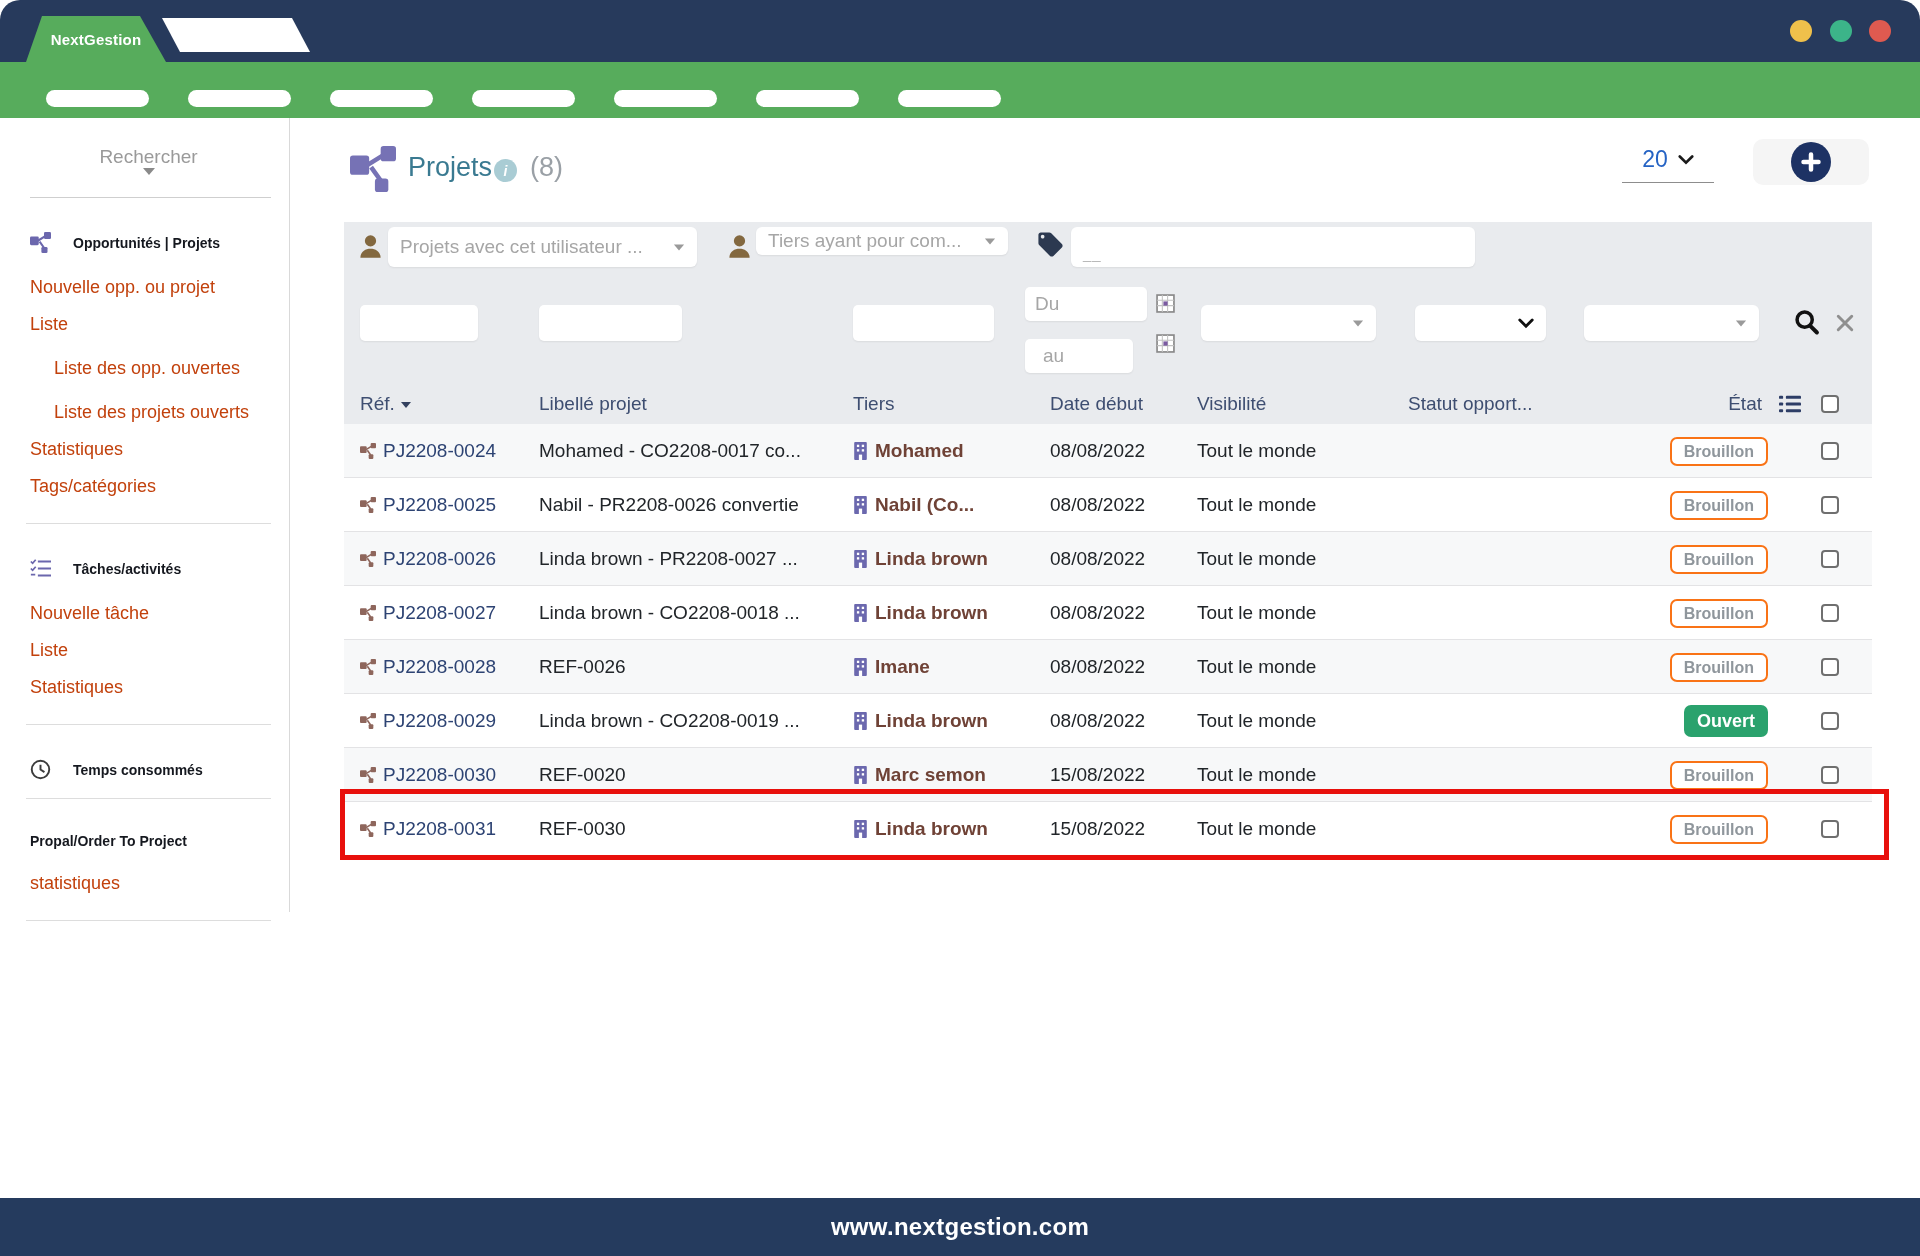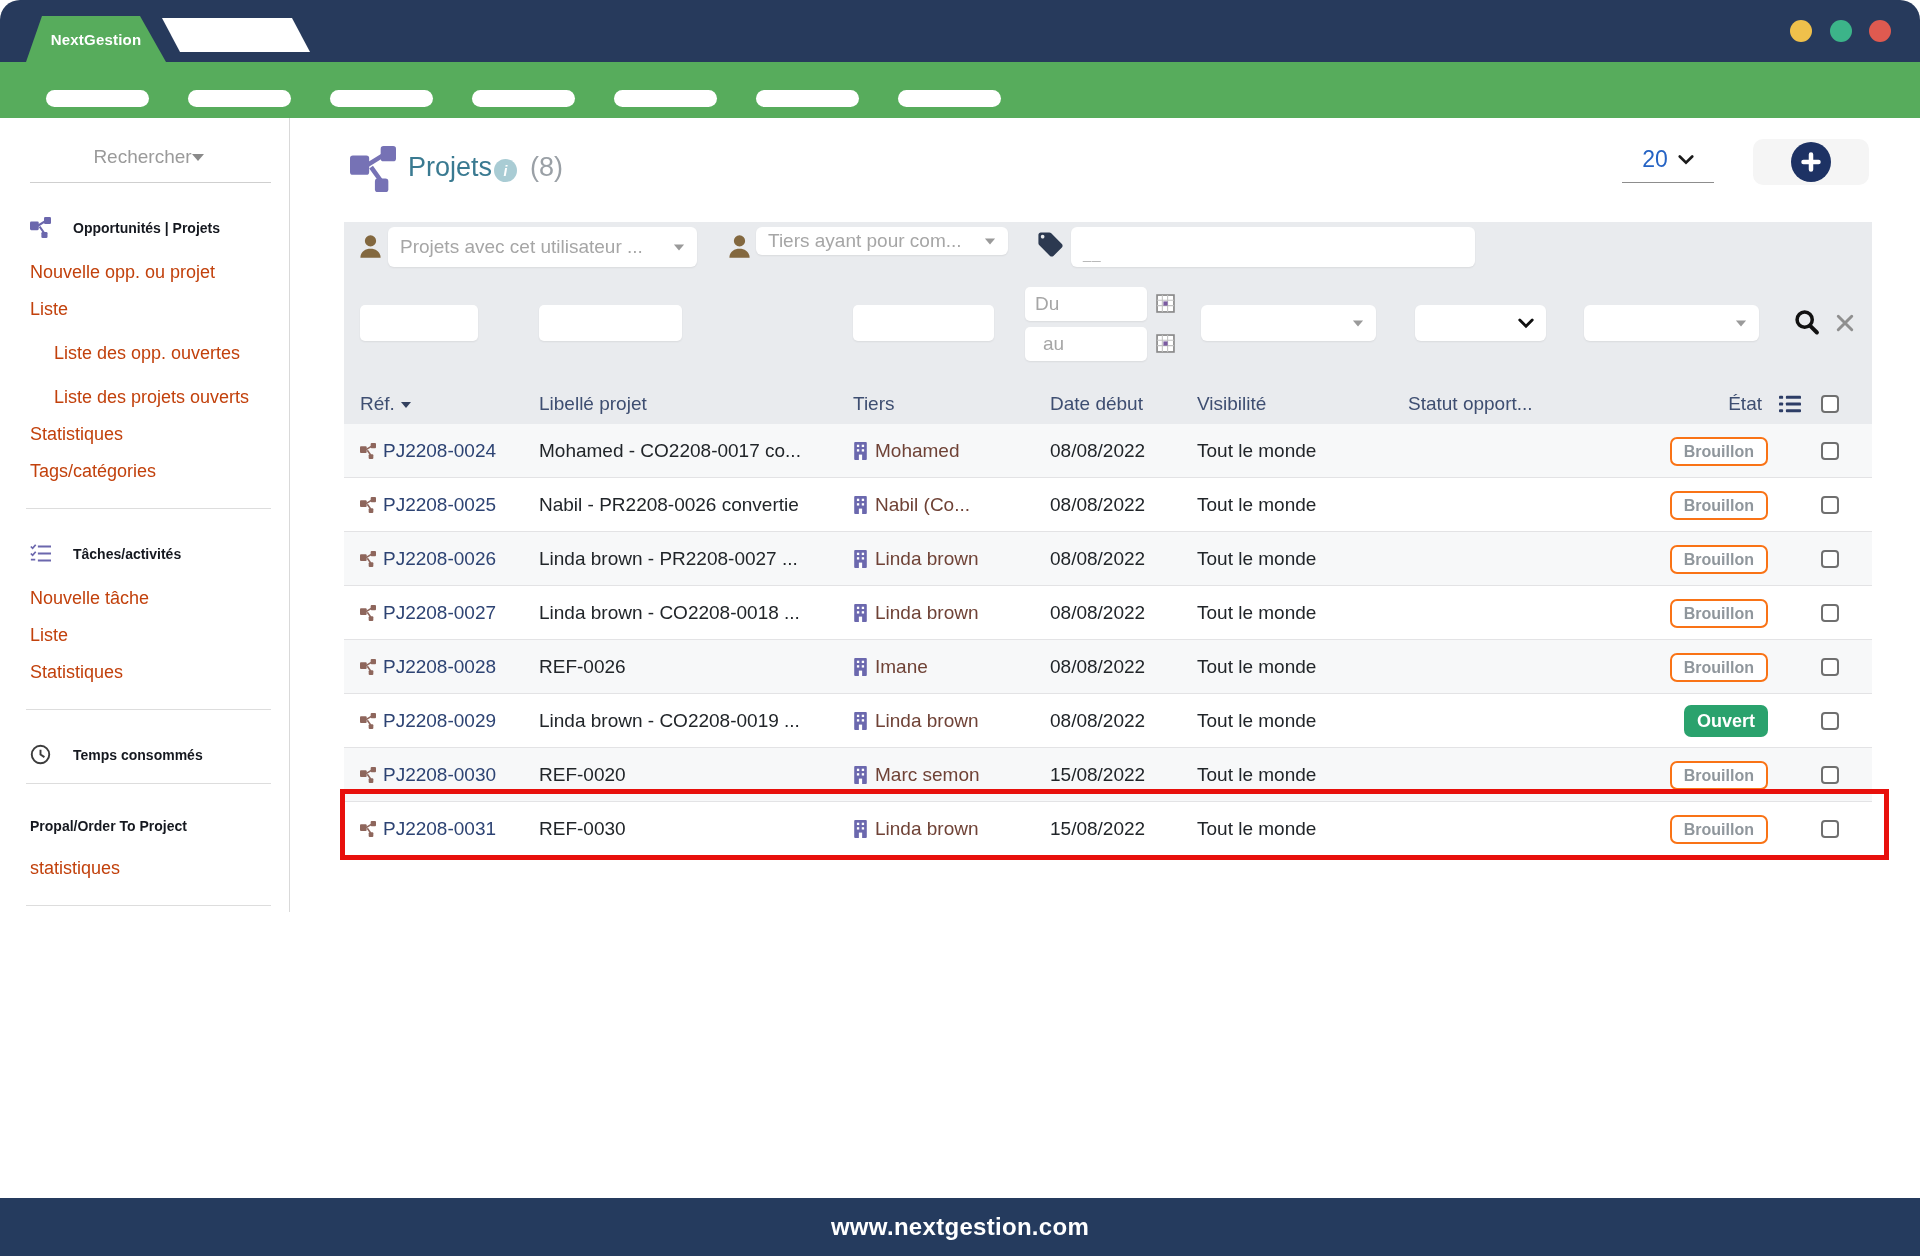--- a/index.html
+++ b/index.html
@@ -15,21 +15,21 @@
     clip-path:polygon(0 0, calc(100% - 18px) 0, 100% 100%, 18px 100%);}
   .dot{position:absolute;top:20px;width:22px;height:22px;border-radius:50%;}
 
   
   .greenbar{position:absolute;left:0;top:62px;width:1920px;height:56px;background:#57ac5c;}
   .pills{position:absolute;left:46px;top:28px;display:flex;gap:39px;}
   .pill{width:103px;height:17px;background:#fff;border-radius:9px;}
 
   
   .sidebar{position:absolute;left:0;top:118px;width:290px;height:794px;background:#fff;border-right:1px solid #d9d9d9;padding:22px 18px 0 30px;}
-  .search-box{display:flex;align-items:center;justify-content:center;padding:6px 6px 14px 2px;border-bottom:1px solid #cfcfcf;color:#9a9a9a;font-size:19px;cursor:pointer;}
+  .search-box{display:flex;align-items:center;justify-content:space-between;padding:6px 6px 22px 2px;border-bottom:1px solid #cfcfcf;color:#9a9a9a;font-size:19px;cursor:pointer;flex-direction:column;}
   .caret{width:0;height:0;border-left:6px solid transparent;border-right:6px solid transparent;border-top:7px solid #8a8a8a;display:inline-block;}
   .side-section{margin-top:34px;}
   .side-title{display:flex;align-items:center;gap:22px;font-size:14px;font-weight:bold;color:#15181f;margin-bottom:16px;}
   .side-item{font-size:18px;color:#c2410c;padding:8px 0;cursor:pointer;}
   .side-item.indent{padding-left:24px;margin-top:7px;}
   .side-div{border-top:1px solid #ddd;margin:18px 0 0 -4px;}
   .icon{display:inline-flex;flex:none;}
 
   
   .page-icon{position:absolute;left:350px;top:146px;}
@@ -57,21 +57,21 @@
   .th-right{text-align:right;padding-right:6px;}
   .sortcaret{display:inline-block;margin-left:6px;transform:translateY(-2px);border-left:5px solid transparent;border-right:5px solid transparent;border-top:6px solid #33415f;}
 
   
   .tbody{position:absolute;left:344px;top:424px;width:1528px;}
   .trow{height:54px;border-bottom:1px solid #e3e3e5;font-size:19px;background:#fff;}
   .trow.odd{background:#f7f8f9;}
   .cell{white-space:nowrap;overflow:hidden;display:flex;align-items:center;gap:7px;}
   .ref-link{color:#2d4373;cursor:pointer;}
   .label-cell{color:#212529;}
-  .tiers-link{color:#6f4236;cursor:pointer;}
+  .tiers-link{color:#6f4236;cursor:pointer;font-weight:bold;}
   .plain{color:#212529;}
   .etat-cell{justify-self:end;}
   .badge-draft{border:2px solid #f97316;color:#8f969c;background:#fff;font-weight:bold;border-radius:7px;padding:4px 12px;font-size:16px;}
   .badge-open{background:#2aa26d;color:#fff;font-weight:bold;border-radius:7px;padding:6px 13px;font-size:18px;}
   .cb{width:18px;height:18px;border:2px solid #6f6f6f;border-radius:4px;background:#fff;justify-self:center;cursor:pointer;}
 
   .red-box{position:absolute;left:340px;top:789px;width:1549px;height:71px;border:5px solid #e8100c;z-index:5;}
 
   
   .footer{position:absolute;left:0;bottom:0;width:1920px;height:58px;background:#253b5e;color:#fff;
@@ -235,21 +235,21 @@
     <input class="fabs finput" style="left: 509px; top: 83px; width: 141px; height: 36px;">
 
     <input class="fabs finput" style="left: 681px; top: 65px; width: 122px; height: 34px;" placeholder="Du">
     <span class="fabs icon" style="left:812px;top:72px;">
       <svg width="19" height="19" viewBox="0 0 18 18">
           <rect x="1" y="1" width="16" height="16" fill="#fff" stroke="#8a8a8a" stroke-width="1.6"></rect>
           <path d="M1 6 H17 M1 11 H17 M6 1 V17 M11 1 V17" stroke="#c2c2c2" stroke-width="1"></path>
           <rect x="7" y="7" width="4" height="4" fill="#7a5aa0"></rect>
         </svg>
     </span>
-    <input class="fabs finput" style="left: 681px; top: 105px; width: 122px; height: 34px; padding-left: 18px;" placeholder="au">
+    <input class="fabs finput" style="left: 681px; top: 117px; width: 108px; height: 34px; padding-left: 18px;" placeholder="au">
     <span class="fabs icon" style="left:812px;top:112px;">
       <svg width="19" height="19" viewBox="0 0 18 18">
           <rect x="1" y="1" width="16" height="16" fill="#fff" stroke="#8a8a8a" stroke-width="1.6"></rect>
           <path d="M1 6 H17 M1 11 H17 M6 1 V17 M11 1 V17" stroke="#c2c2c2" stroke-width="1"></path>
           <rect x="7" y="7" width="4" height="4" fill="#7a5aa0"></rect>
         </svg>
     </span>
 
     <div class="fabs fsel" style="left:857px;top:83px;width:175px;height:36px;">
       <span></span>

